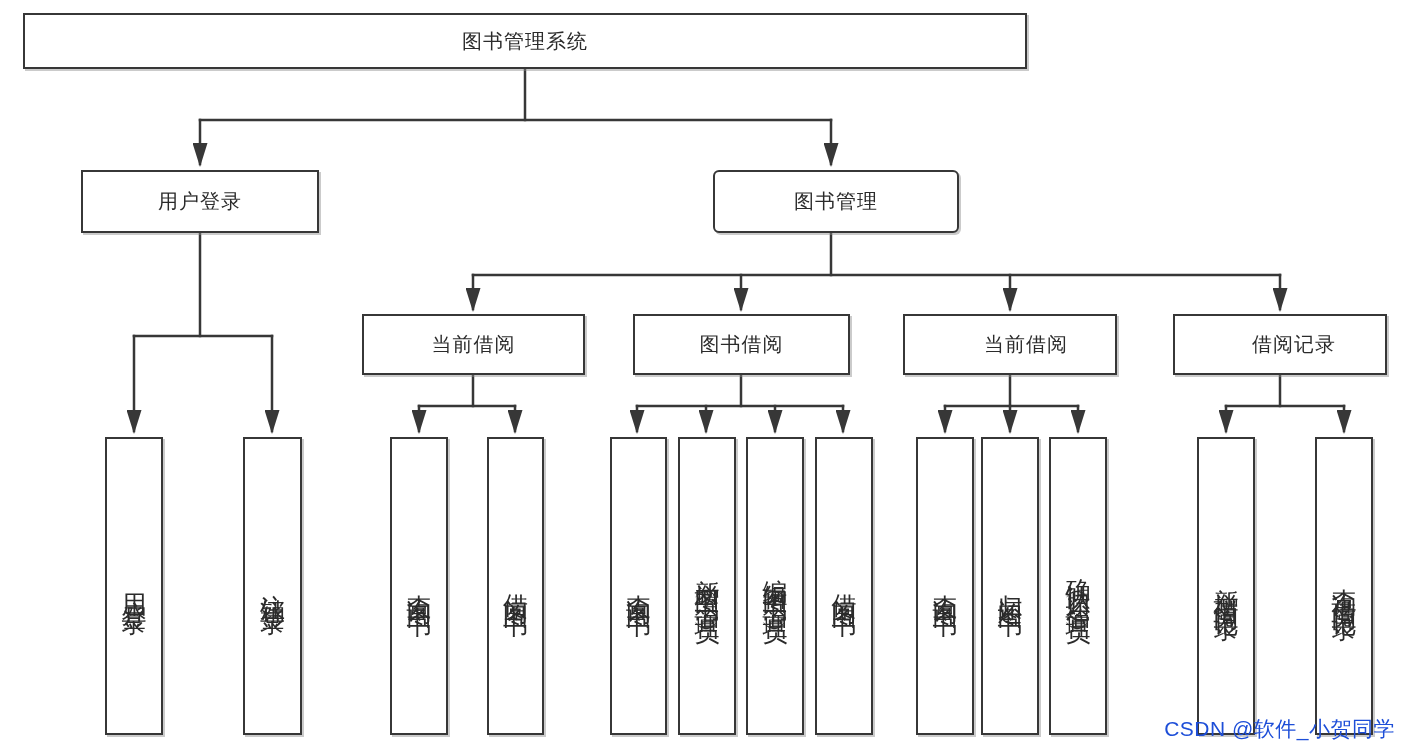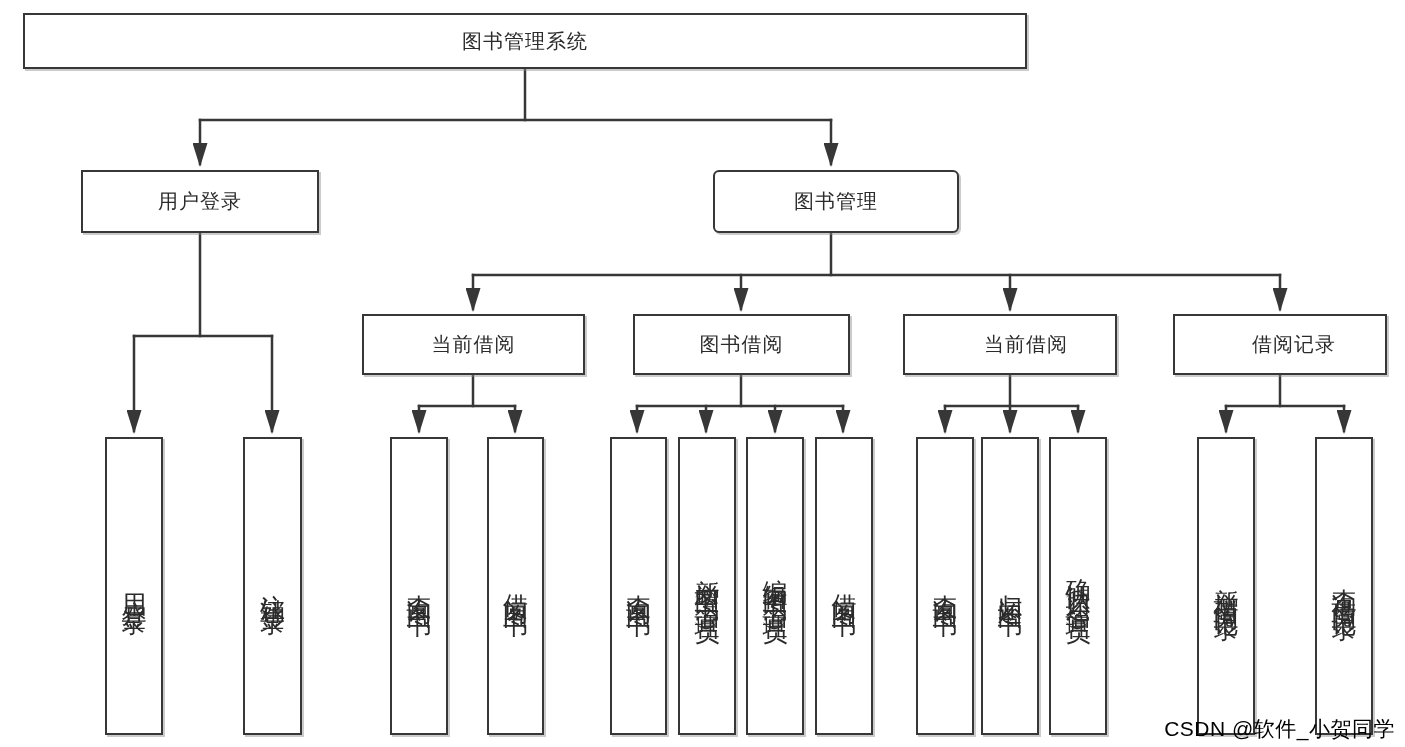--- a/index.html
+++ b/index.html
@@ -31,21 +31,21 @@
     writing-mode:vertical-rl;
     font-size:25px;
     letter-spacing:6px;
     line-height:1;
     white-space:nowrap;
   }
   .watermark{
     position:absolute;
     right:10px;bottom:4px;
     font-size:21px;
-    color:#000000;
+    color:#1d4ed8;
     letter-spacing:0.5px;
     z-index:5;
     white-space:nowrap;
   }
 </style>
 </head>
 <body>
 
 <div class="canvas">
 

